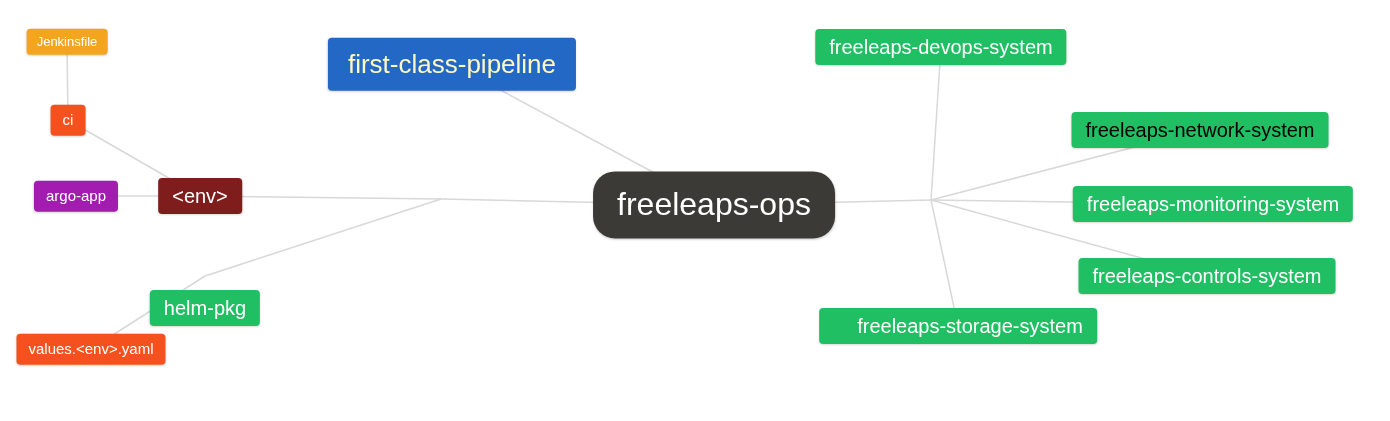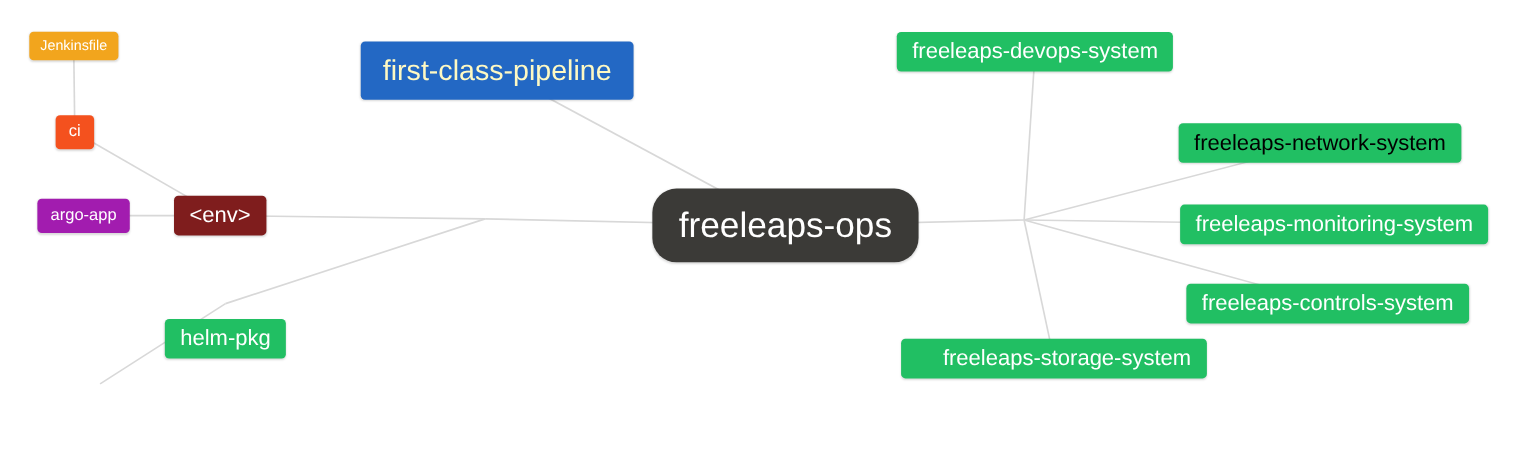--- a/index.html
+++ b/index.html
@@ -69,19 +69,20 @@
       <line x1="931" y1="200" x2="958" y2="326" stroke="#d8d8d8" stroke-width="1.5"></line>
     </svg>
   <div id="nodes-layer">
       <div class="node size-xs" style="left: 67px; top: 42px; background: rgb(242, 165, 29); color: rgb(255, 255, 255);">Jenkinsfile</div>
       <div class="node size-sm" style="left: 68px; top: 120px; background: rgb(244, 81, 30); color: rgb(255, 255, 255);">ci</div>
       <div class="node size-sm" style="left: 76px; top: 196px; background: #a21caf; color: rgb(255, 255, 255);">argo-app</div>
       <div class="node size-md" style="left: 200px; top: 196px; background: #7f1d1d; color: rgb(255, 255, 255);">&lt;env&gt;</div>
       <div class="node size-lg" style="left: 452px; top: 64px; background: rgb(35, 104, 196); color: #fef9c3;">first-class-pipeline</div>
       <div class="node size-xl" style="left: 714px; top: 205px; background: rgb(59, 58, 55); color: rgb(255, 255, 255);">freeleaps-ops</div>
       <div class="node size-md" style="left: 205px; top: 276px; background: rgb(33, 191, 99); color: rgb(255, 255, 255); margin-top: 32px;">helm-pkg</div>
+      <div class="node size-sm" style="left: 91px; top: 349px; background: rgb(244, 81, 30); color: rgb(255, 255, 255);">values.&lt;env&gt;.yaml</div>
       <div class="node size-md" style="left: 941px; top: 47px; background: rgb(33, 191, 99); color: rgb(255, 255, 255);">freeleaps-devops-system</div>
       <div class="node size-md" style="left: 1200px; top: 130px; background: rgb(33, 191, 99); color: #000000;">freeleaps-network-system</div>
       <div class="node size-md" style="left: 1213px; top: 204px; background: rgb(33, 191, 99); color: rgb(255, 255, 255);">freeleaps-monitoring-system</div>
       <div class="node size-md" style="left: 1207px; top: 276px; background: rgb(33, 191, 99); color: rgb(255, 255, 255);">freeleaps-controls-system</div>
       <div class="node size-md" style="left: 958px; top: 326px; background: rgb(33, 191, 99); color: rgb(255, 255, 255); padding-left: 38px;">freeleaps-storage-system</div>
     </div>
 </div>
 
 </body></html>

